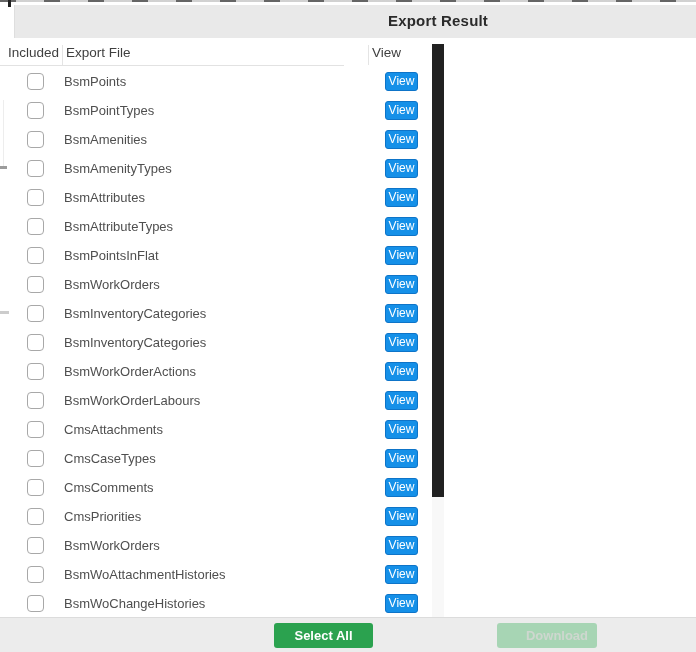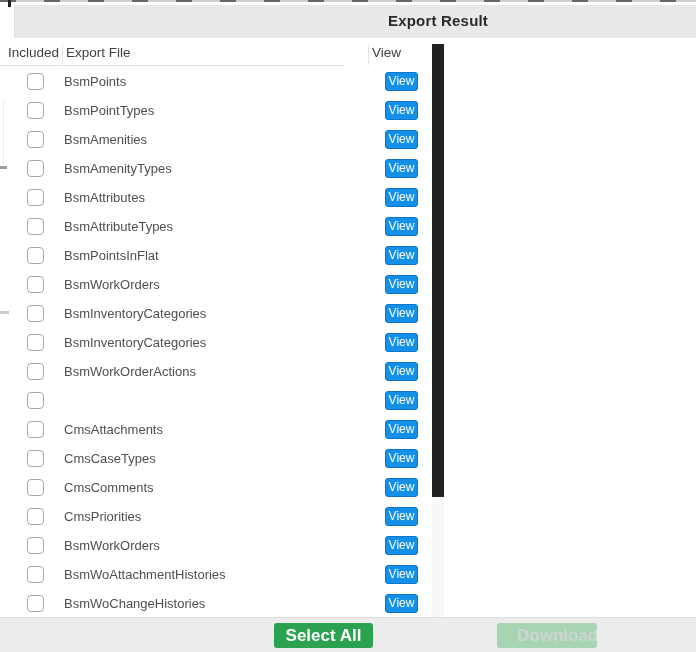--- a/index.html
+++ b/index.html
@@ -96,21 +96,21 @@
   
   .footer {
     position: absolute; left: 0; top: 617px; width: 696px; height: 35px;
     background: #ececec;
     border-top: 1px solid #dcdcdc;
     z-index: 5;
   }
   .btn {
     position: absolute; top: 5px; height: 25px;
     border: none; border-radius: 3px;
-    font-size: 17px; font-weight: 600; color: #ffffff;
+    font-size: 13px; font-weight: 600; color: #ffffff;
     font-family: "Liberation Sans", sans-serif;
     cursor: pointer; text-align: center;
   }
   .btn-select-all { left: 274px; width: 99px;  background: #2ba24f; }
   .btn-clear-all  { left: 380px; width: 98px;  background: #2ba24f; }
   .btn-download   {
     left: 497px; width: 100px; background: #a7d5b4;
     color: #ced7cf; cursor: default; padding-left: 20px;
   }
 
@@ -203,20 +203,21 @@
       <span class="file-name">BsmInventoryCategories</span>
       <button class="view-btn">View</button>
     </div>
       <div class="row">
       <span class="checkbox" role="checkbox" aria-checked="false"></span>
       <span class="file-name">BsmWorkOrderActions</span>
       <button class="view-btn">View</button>
     </div>
       <div class="row">
       <span class="checkbox" role="checkbox" aria-checked="false"></span>
+      <span class="file-name">BsmWorkOrderLabours</span>
       <button class="view-btn">View</button>
     </div>
       <div class="row">
       <span class="checkbox" role="checkbox" aria-checked="false"></span>
       <span class="file-name">CmsAttachments</span>
       <button class="view-btn">View</button>
     </div>
       <div class="row">
       <span class="checkbox" role="checkbox" aria-checked="false"></span>
       <span class="file-name">CmsCaseTypes</span>

